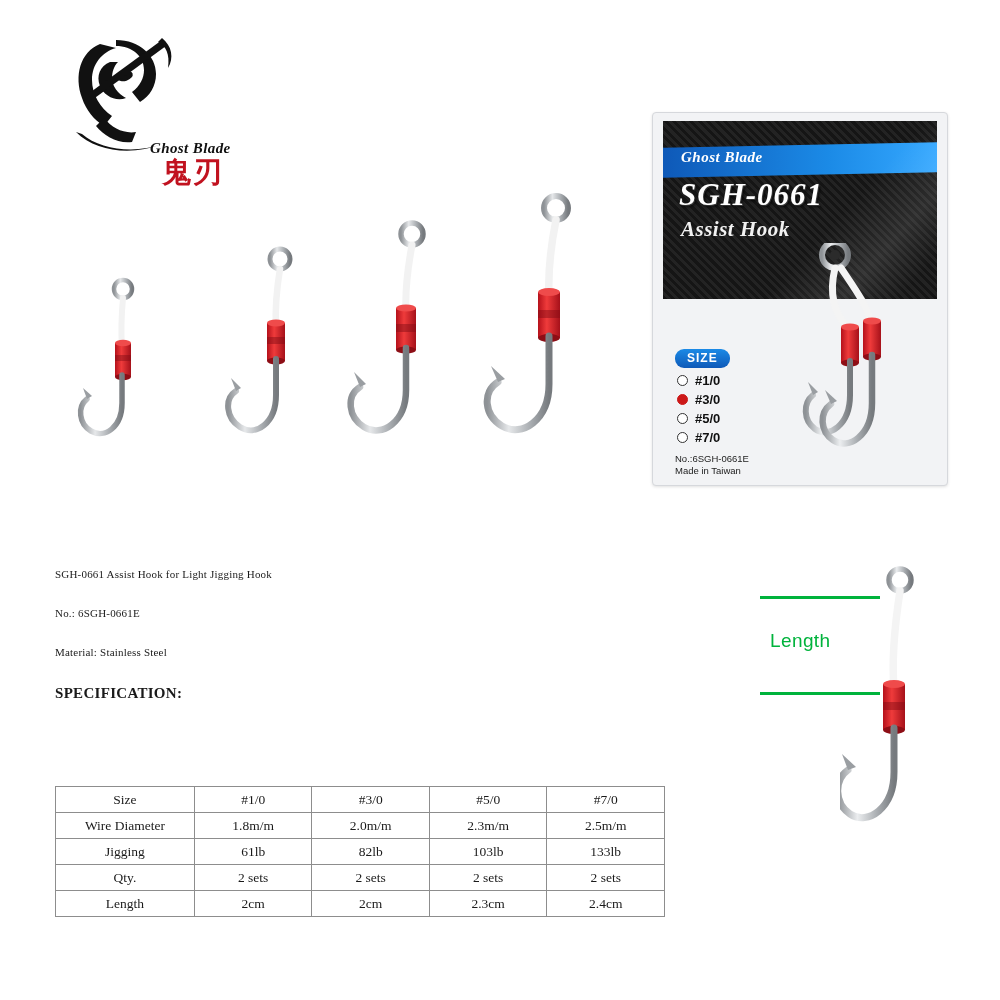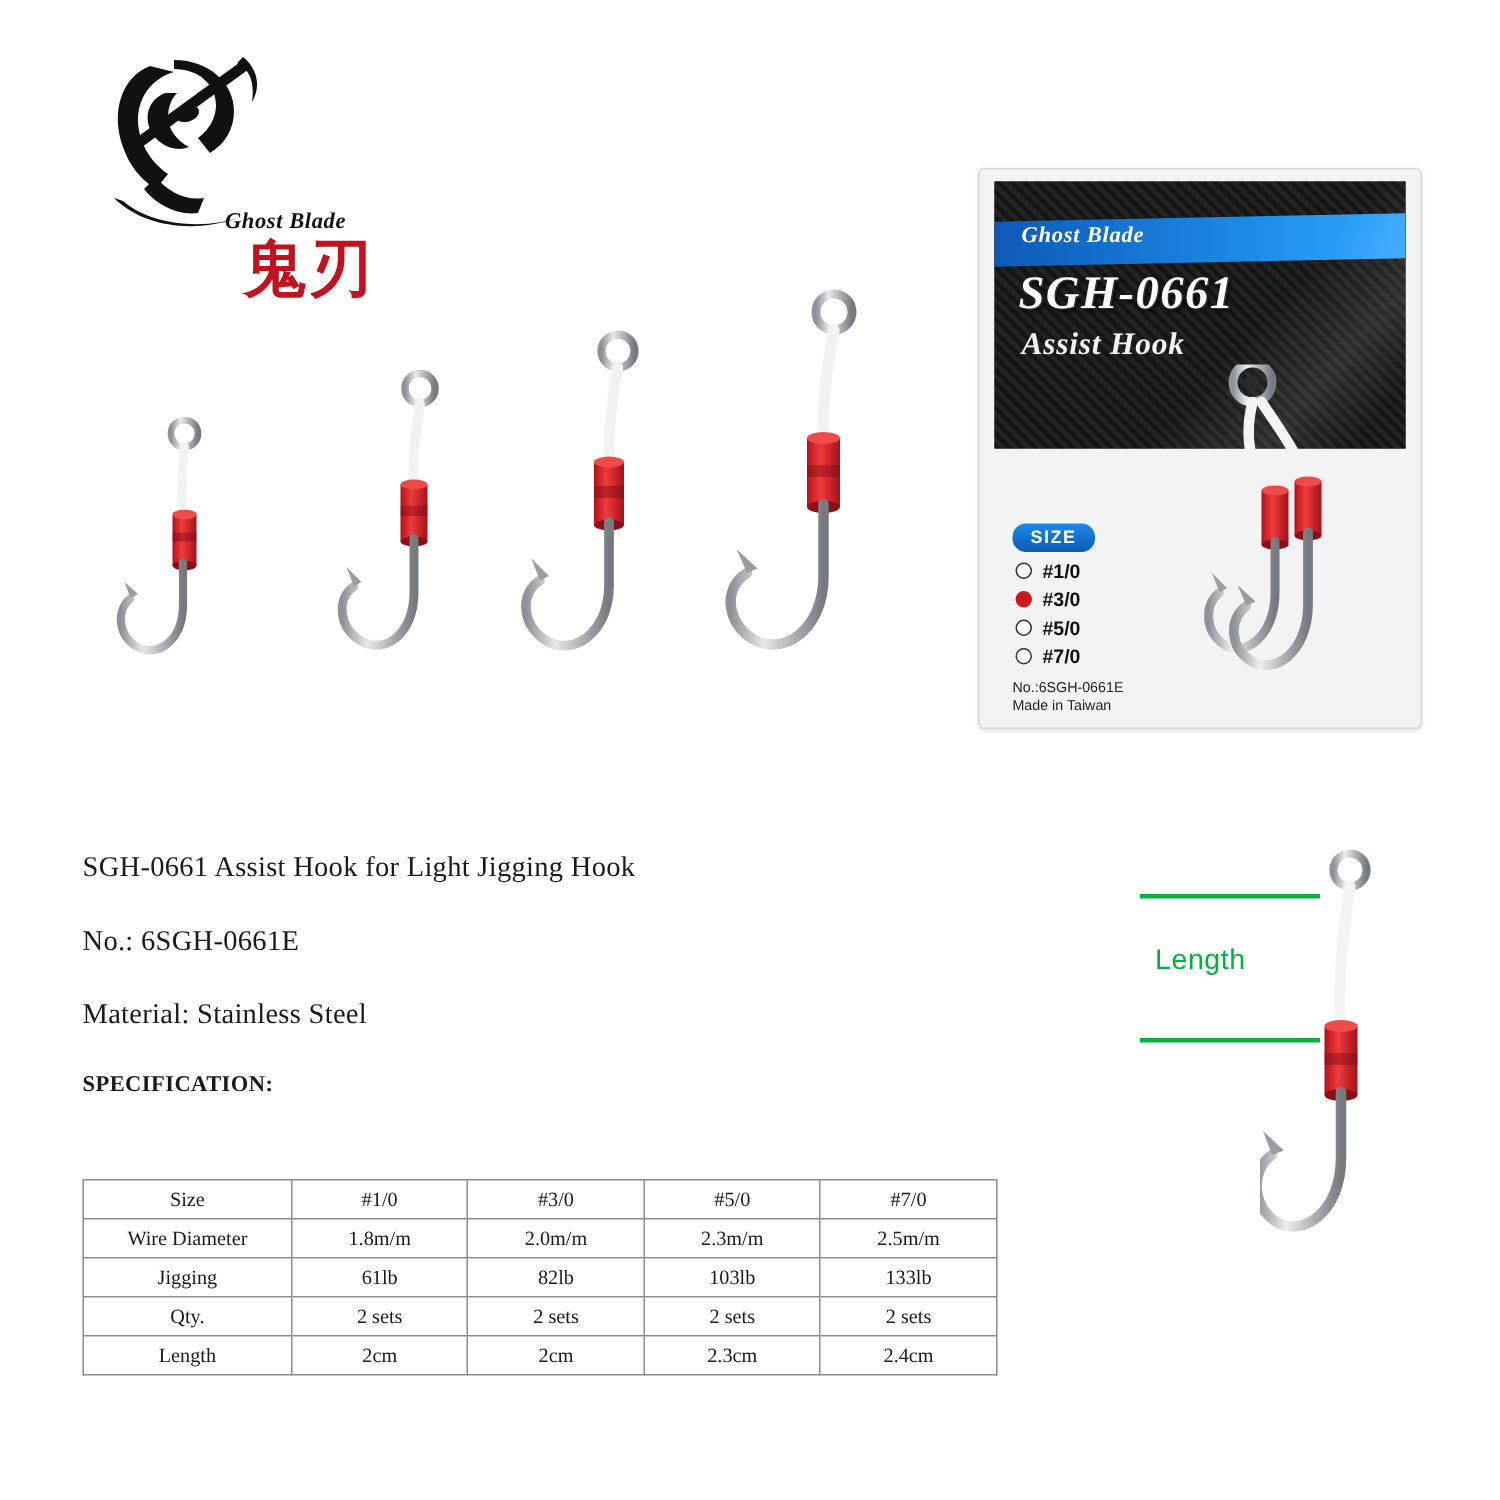--- a/index.html
+++ b/index.html
@@ -40,21 +40,21 @@
     font-weight: bold;
     font-size: 15px;
     color: #111;
     letter-spacing: 0.4px;
   }
   .logo-cn {
     position: absolute;
     left: 100px; top: 122px;
     font-family: "DejaVu Sans", sans-serif;
     font-weight: bold;
-    font-size: 42px;
+    font-size: 29px;
     color: #c1121f;
     letter-spacing: 2px;
     line-height: 1;
   }
 
   
   .hooks-area {
     position: absolute;
     left: 40px; top: 190px;
     width: 600px; height: 330px;
@@ -193,21 +193,21 @@
 
   
   .info {
     position: absolute;
     left: 55px; top: 568px;
     width: 560px;
   }
   .info p {
     margin: 0 0 27px 0;
     font-family: "Liberation Serif", serif;
-    font-size: 19px;
+    font-size: 11px;
     color: #1a1a1a;
     letter-spacing: 0.2px;
   }
   .info .spec-head {
     margin: 0;
     font-family: "Liberation Serif", serif;
     font-weight: bold;
     font-size: 15px;
     letter-spacing: 0.3px;
   }

